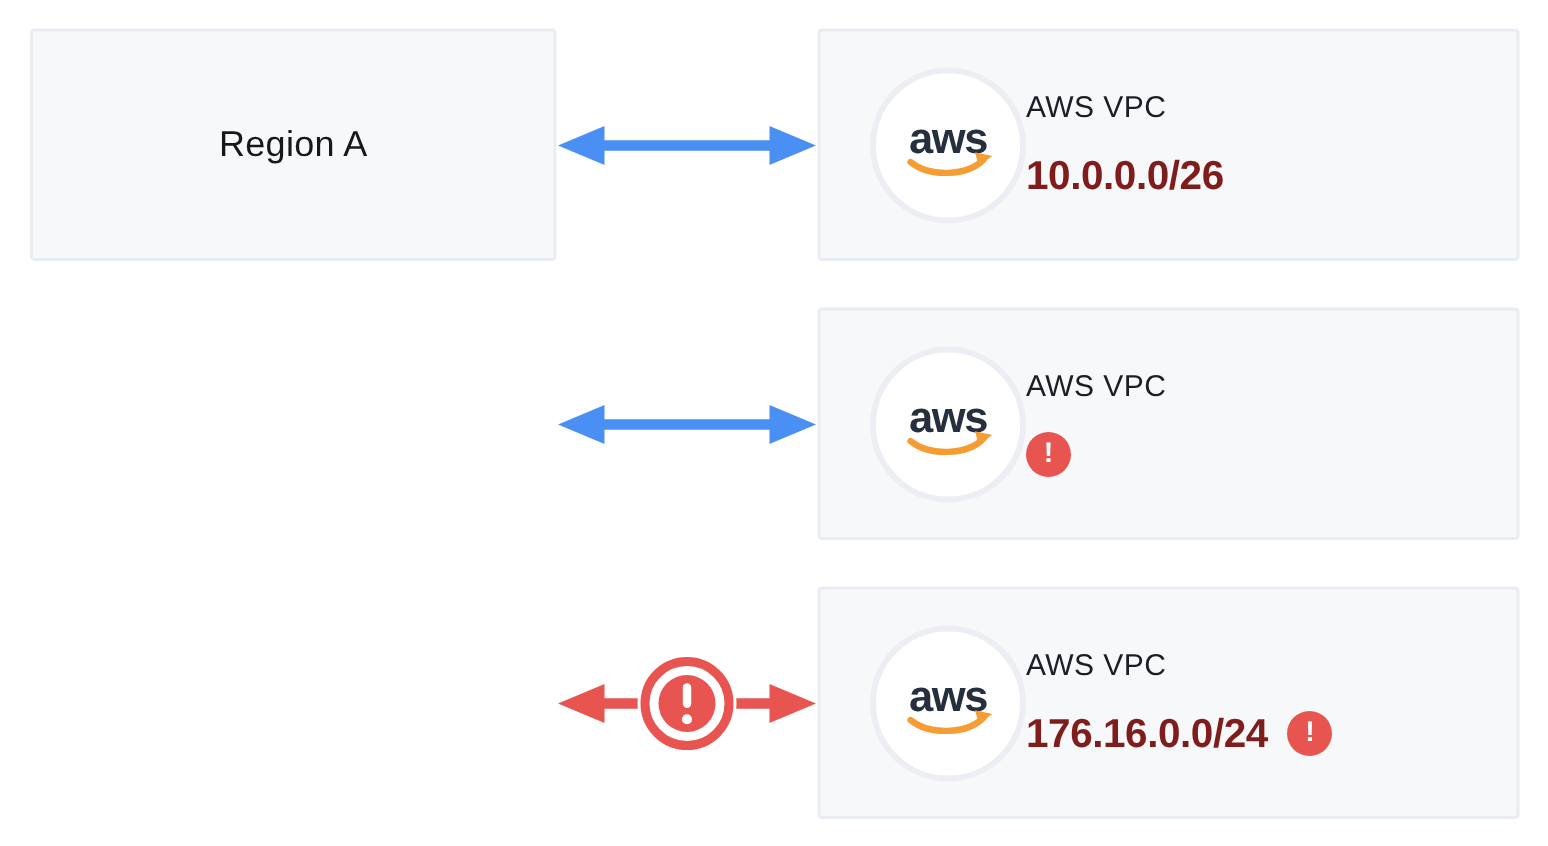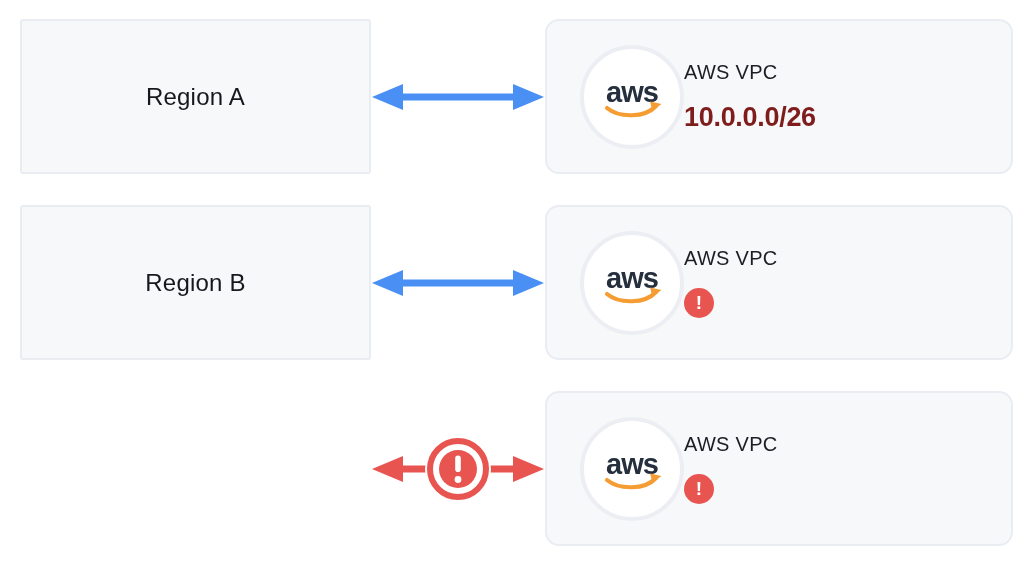--- a/index.html
+++ b/index.html
@@ -38,21 +38,21 @@
   .arrow{display:block;}
   .arrow-ok .shaft{stroke:var(--blue);}
   .arrow-ok .head{fill:var(--blue);}
   .arrow-err .shaft{stroke:var(--red);}
   .arrow-err .head{fill:var(--red);}
   .arrow-err .ring{stroke:var(--red);}
   .arrow-err .dot{fill:var(--red);}
 
   .vpc-box{
     position:absolute;left:545px;top:0;width:468px;height:155px;
-    background:var(--box-bg);border:2px solid var(--box-border);border-radius:14px;
+    background:var(--box-bg);border:2px solid var(--box-border);border-radius:3px;
     display:flex;align-items:center;padding-left:33px;
   }
   .aws-circle{
     width:104px;height:104px;border-radius:50%;
     background:#ffffff;border:4px solid #ECEEF3;
     display:flex;align-items:center;justify-content:center;
     flex:0 0 auto;
   }
   .aws-word{
     font-family:"Liberation Sans","DejaVu Sans",sans-serif;
@@ -101,23 +101,20 @@
         <span class="vpc-label">AWS VPC</span>
         <div class="cidr-row">
           <span class="vpc-cidr">10.0.0.0/26</span>
           <span class="warn-badge" style="visibility: hidden;">!</span>
         </div>
       </div>
     </div>
   </section>
 
   <section class="row r1">
-    <div class="region-box">
-      <span class="region-label">Region B</span>
-    </div>
     <div class="link">
       <svg class="arrow arrow-ok" width="174" height="30" viewBox="0 0 174 30" aria-hidden="true">
         <line class="shaft" x1="24" y1="15" x2="150" y2="15" stroke-width="7"></line>
         <polygon class="head" points="1,15 32,2 32,28"></polygon>
         <polygon class="head" points="173,15 142,2 142,28"></polygon>
       </svg>
     </div>
     <div class="vpc-box">
       <span class="aws-circle">
         <svg width="78" height="50" viewBox="0 0 78 50" aria-hidden="true">
@@ -152,19 +149,20 @@
       <span class="aws-circle">
         <svg width="78" height="50" viewBox="0 0 78 50" aria-hidden="true">
           <text class="aws-word" x="39" y="30" text-anchor="middle">aws</text>
           <path class="smile" d="M14 36 C 26 46, 52 46, 63 34" fill="none" stroke-width="4.2" stroke-linecap="round"></path>
           <path class="smile-tip" d="M57 29.5 L 68.5 32 L 59.5 38.5 Z"></path>
         </svg>
       </span>
       <div class="vpc-text">
         <span class="vpc-label">AWS VPC</span>
         <div class="cidr-row">
+          <span class="vpc-cidr">176.16.0.0/24</span>
           <span class="warn-badge">!</span>
         </div>
       </div>
     </div>
   </section>
 
 </div>
 
 </body></html>

